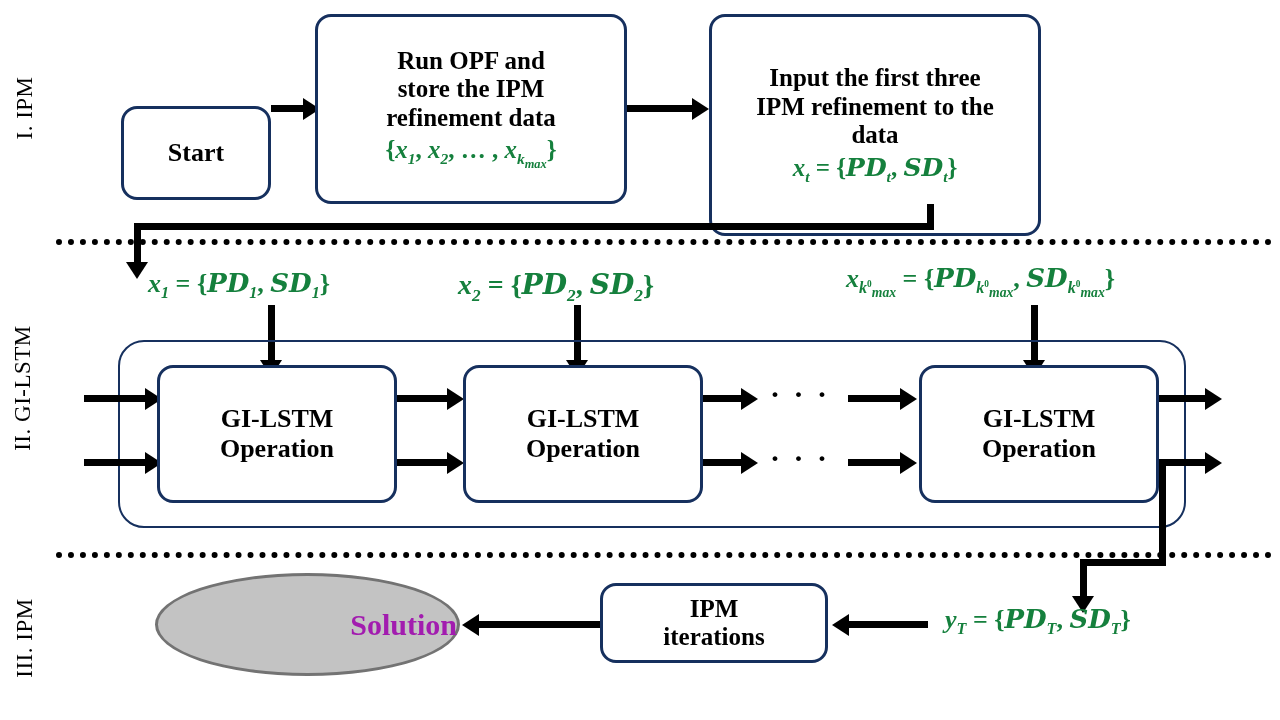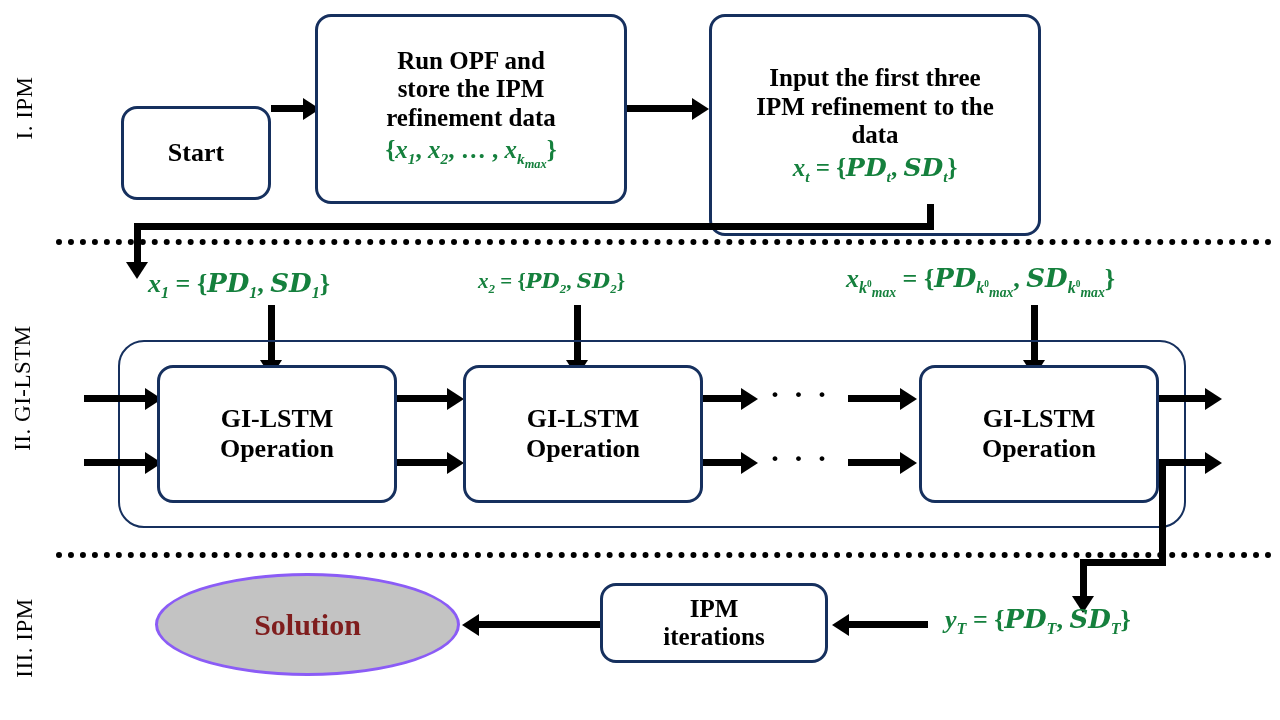--- a/index.html
+++ b/index.html
@@ -44,27 +44,27 @@
     box-sizing:border-box;
     border:2.5px solid #16305e;
     border-radius:26px;
     background:transparent;
   }
 
   
   .ellipse{
     position:absolute;
     box-sizing:border-box;
-    border:3px solid #8b5cf6;
+    border:3px solid #737373;
     border-radius:50%;
     background:#c3c3c3;
-    display:flex;align-items:center;justify-content:center;
+    display:flex;align-items:center;justify-content:flex-end;
     font-family:"Liberation Serif", serif;
     font-weight:bold;
-    color:#7f1d1d;
+    color:#a21caf;
   }
 
   
   .mlabel{
     position:absolute;
     font-family:"Liberation Serif", serif;
     font-style:italic;
     font-weight:bold;
     color:#15803d;
     white-space:nowrap;
@@ -144,21 +144,21 @@
 
   <div class="vline" style="left:927px; top:204px; height:26px;"></div>
   <div class="hline" style="left:134px; top:223px; width:800px;"></div>
   <div class="vline" style="left:134px; top:223px; height:42px;"></div>
   <div class="arrow-d" style="left:126px; top:262px;"></div>
 
   <div class="mlabel" style="left:148px; top:268px; font-size:26px;">
     <span>x</span><sub>1</sub><span class="up"> = {</span><span class="scr">PD</span><sub>1</sub><span class="up">, </span><span class="scr">SD</span><sub>1</sub><span class="up">}</span>
   </div>
 
-  <div class="mlabel" style="left:458px; top:268px; font-size:21px;margin-left:20px;">
+  <div class="mlabel" style="left:458px; top:268px; font-size:28px;">
     <span>x</span><sub>2</sub><span class="up"> = {</span><span class="scr">PD</span><sub>2</sub><span class="up">, </span><span class="scr">SD</span><sub>2</sub><span class="up">}</span>
   </div>
 
   <div class="mlabel" style="left:846px; top:263px; font-size:26px;">
     <span>x</span><sub><span>k</span><sup>0</sup><sub style="font-size:.85em;">max</sub></sub><span class="up"> = {</span><span class="scr">PD</span><sub><span>k</span><sup>0</sup><sub style="font-size:.85em;">max</sub></sub><span class="up">, </span><span class="scr">SD</span><sub><span>k</span><sup>0</sup><sub style="font-size:.85em;">max</sub></sub><span class="up">}</span>
   </div>
 
   <div class="vline" style="left:268px; top:305px; height:58px;"></div>
   <div class="arrow-d" style="left:260px; top:360px;"></div>
 

